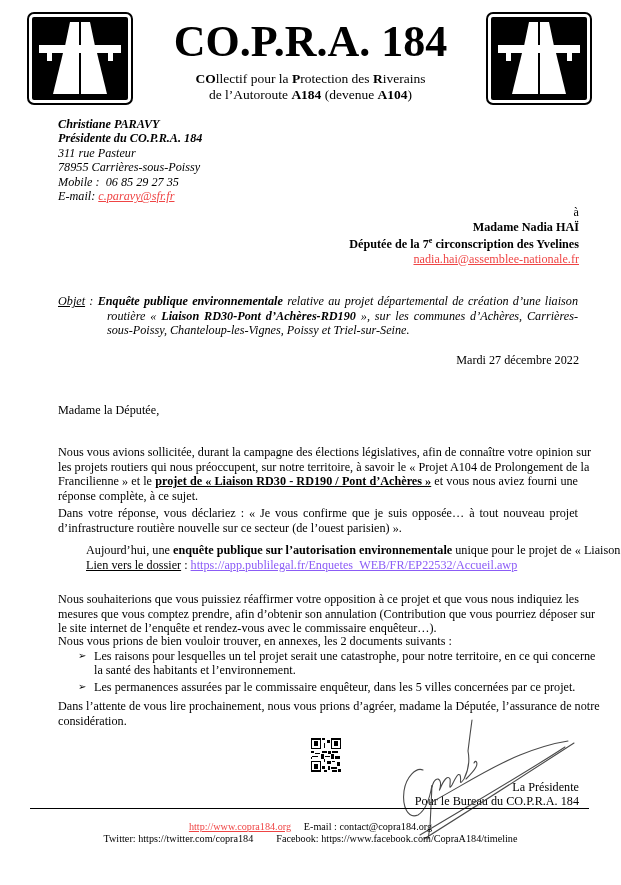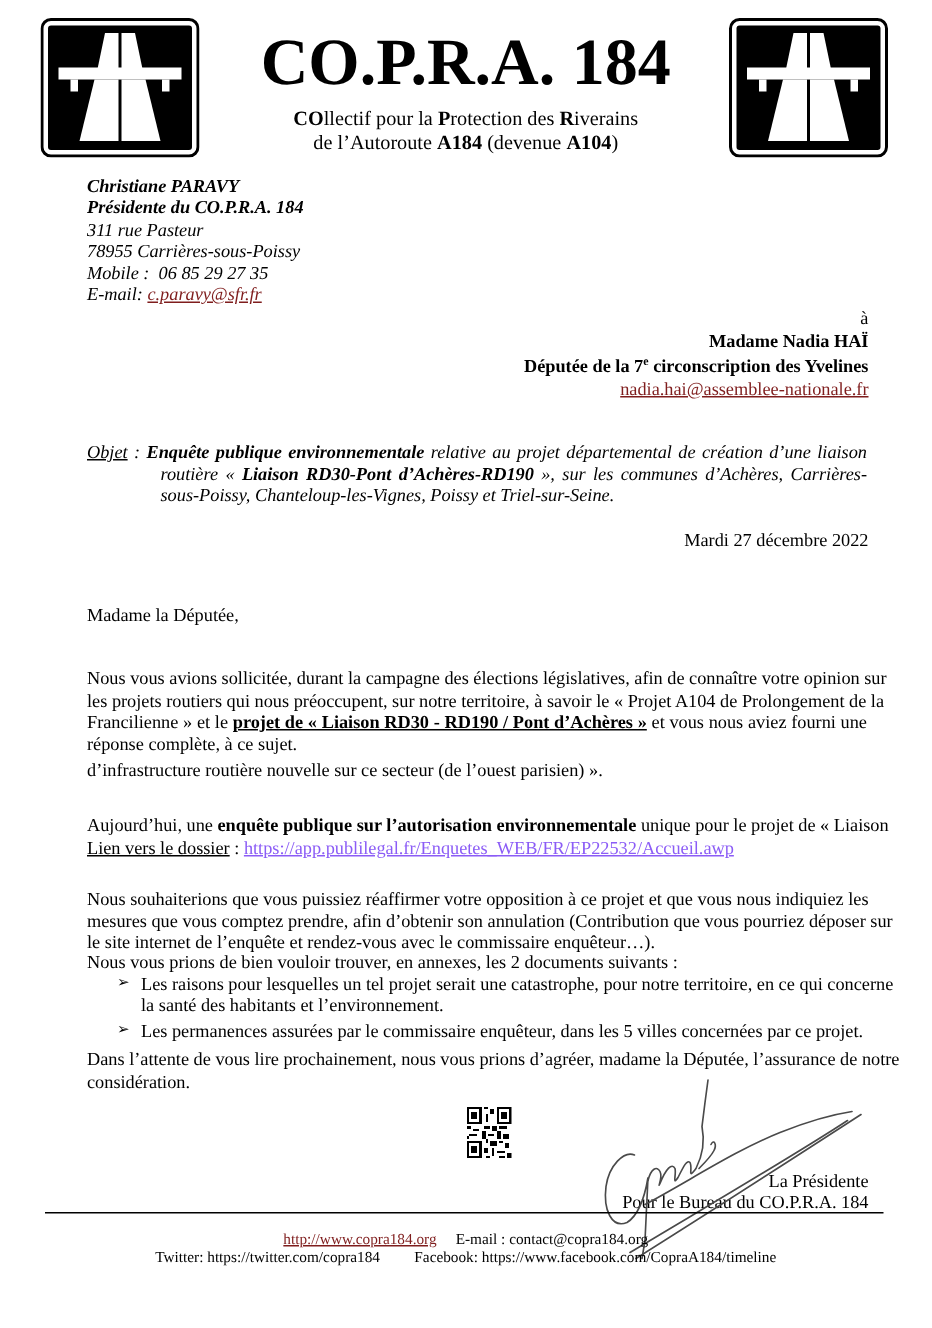--- a/index.html
+++ b/index.html
@@ -8,21 +8,21 @@
     .abs { position: absolute; }
     .logo { position: absolute; width: 106px; height: 93px; }
     .logo svg { width: 100%; height: 100%; display: block; }
     .title { left: 0; width: 621px; top: 18px; text-align: center;
       font-size: 44px; font-weight: bold; line-height: 48px; letter-spacing: 0px; }
     .subtitle { left: 0; width: 621px; top: 71px; text-align: center;
       font-size: 13.5px; line-height: 16px; }
     .t { font-size: 12.2px; line-height: 14.5px; white-space: nowrap; }
     .b { font-weight: bold; }
     .u { text-decoration: underline; }
-    .link-blue { color: #7f1d1d; text-decoration: underline; }
+    .link-blue { color: #ef4444; text-decoration: underline; }
     .link-purple { color: #8b5cf6; text-decoration: underline; }
     .sender { left: 58px; top: 117px; }
     .sender div { font-size: 12.2px; line-height: 14.4px; font-style: italic; }
     .recip { right: 42px; top: 205px; text-align: right; }
     .recip div { font-size: 12.2px; line-height: 14.5px; }
     .body-block { left: 58px; width: 520px; }
     .line { display: block; font-size: 12.2px; line-height: 14.6px; white-space: nowrap; }
     .jline { display: block; font-size: 12.2px; line-height: 14.6px; text-align: justify; text-align-last: justify; white-space: nowrap; }
     .bullet-row { position: relative; padding-left: 36px; }
     .bullet { position: absolute; left: 20px; top: 0; font-size: 10px; line-height: 14.6px; }
@@ -100,24 +100,25 @@
 <div class="abs t" style="left:58px; top:403px;">Madame la Députée,</div>
 
 <div class="abs body-block" style="top:445px;">
   <span class="jline">Nous vous avions sollicitée, durant la campagne des élections législatives, afin de connaître votre opinion sur</span>
   <span class="jline">les projets routiers qui nous préoccupent, sur notre territoire, à savoir le « Projet A104 de Prolongement de la</span>
   <span class="jline"><span>Francilienne » et le </span><b class="u">projet de « Liaison RD30 - RD190 / Pont d’Achères »</b><span> et vous nous aviez fourni une</span></span>
   <span class="line">réponse complète, à ce sujet.</span>
 </div>
 
 <div class="abs body-block" style="top:506px;">
+  <span class="jline">Dans votre réponse, vous déclariez : « Je vous confirme que je suis opposée… à tout nouveau projet</span>
   <span class="line">d’infrastructure routière nouvelle sur ce secteur (de l’ouest parisien) ».</span>
 </div>
 
-<div class="abs body-block" style="top:543px;">
+<div class="abs body-block" style="top:543px;margin-left:28px;">
   <span class="jline"><span>Aujourd’hui, une </span><b>enquête publique sur l’autorisation environnementale</b><span> unique pour le projet de « Liaison</span></span>
   <span class="line"><span class="u">Lien vers le dossier</span><span> : </span><a class="link-purple">https://app.publilegal.fr/Enquetes_WEB/FR/EP22532/Accueil.awp</a></span>
 </div>
 
 <div class="abs body-block" style="top:592px;">
   <span class="jline">Nous souhaiterions que vous puissiez réaffirmer votre opposition à ce projet et que vous nous indiquiez les</span>
   <span class="jline">mesures que vous comptez prendre, afin d’obtenir son annulation (Contribution que vous pourriez déposer sur</span>
   <span class="line">le site internet de l’enquête et rendez-vous avec le commissaire enquêteur…).</span>
 </div>
 

